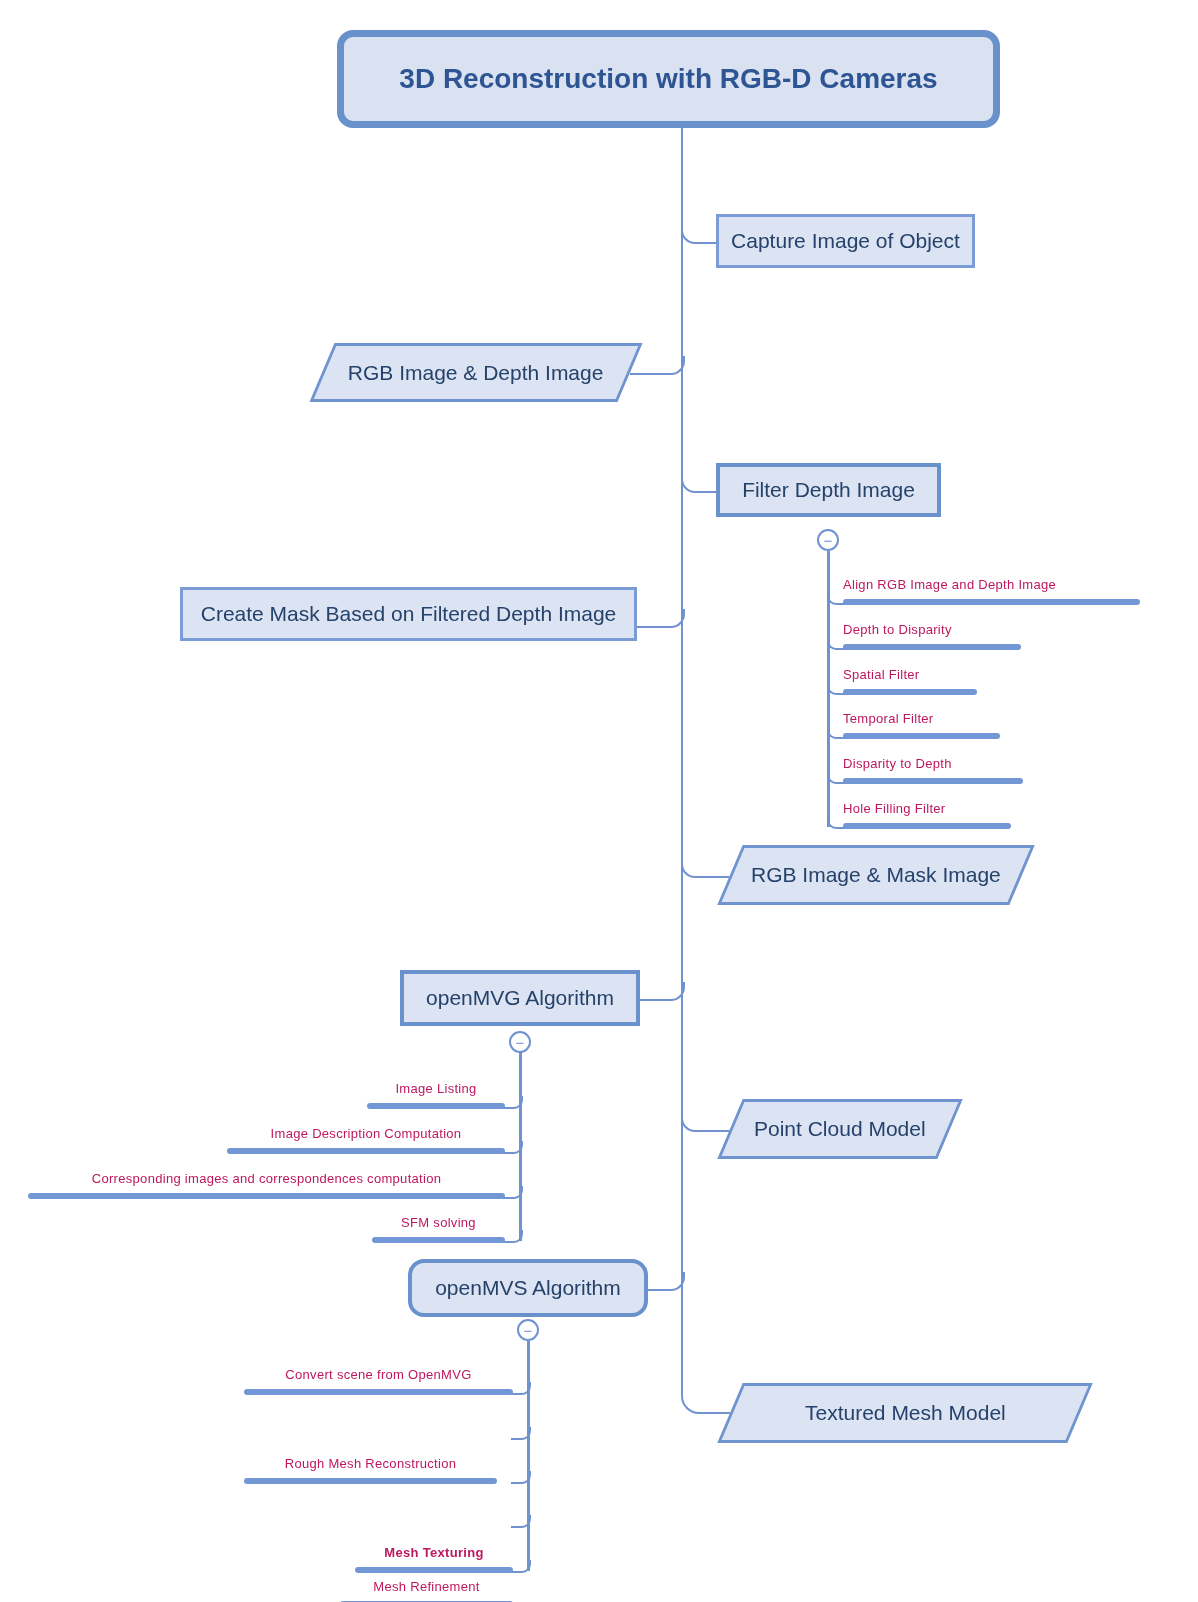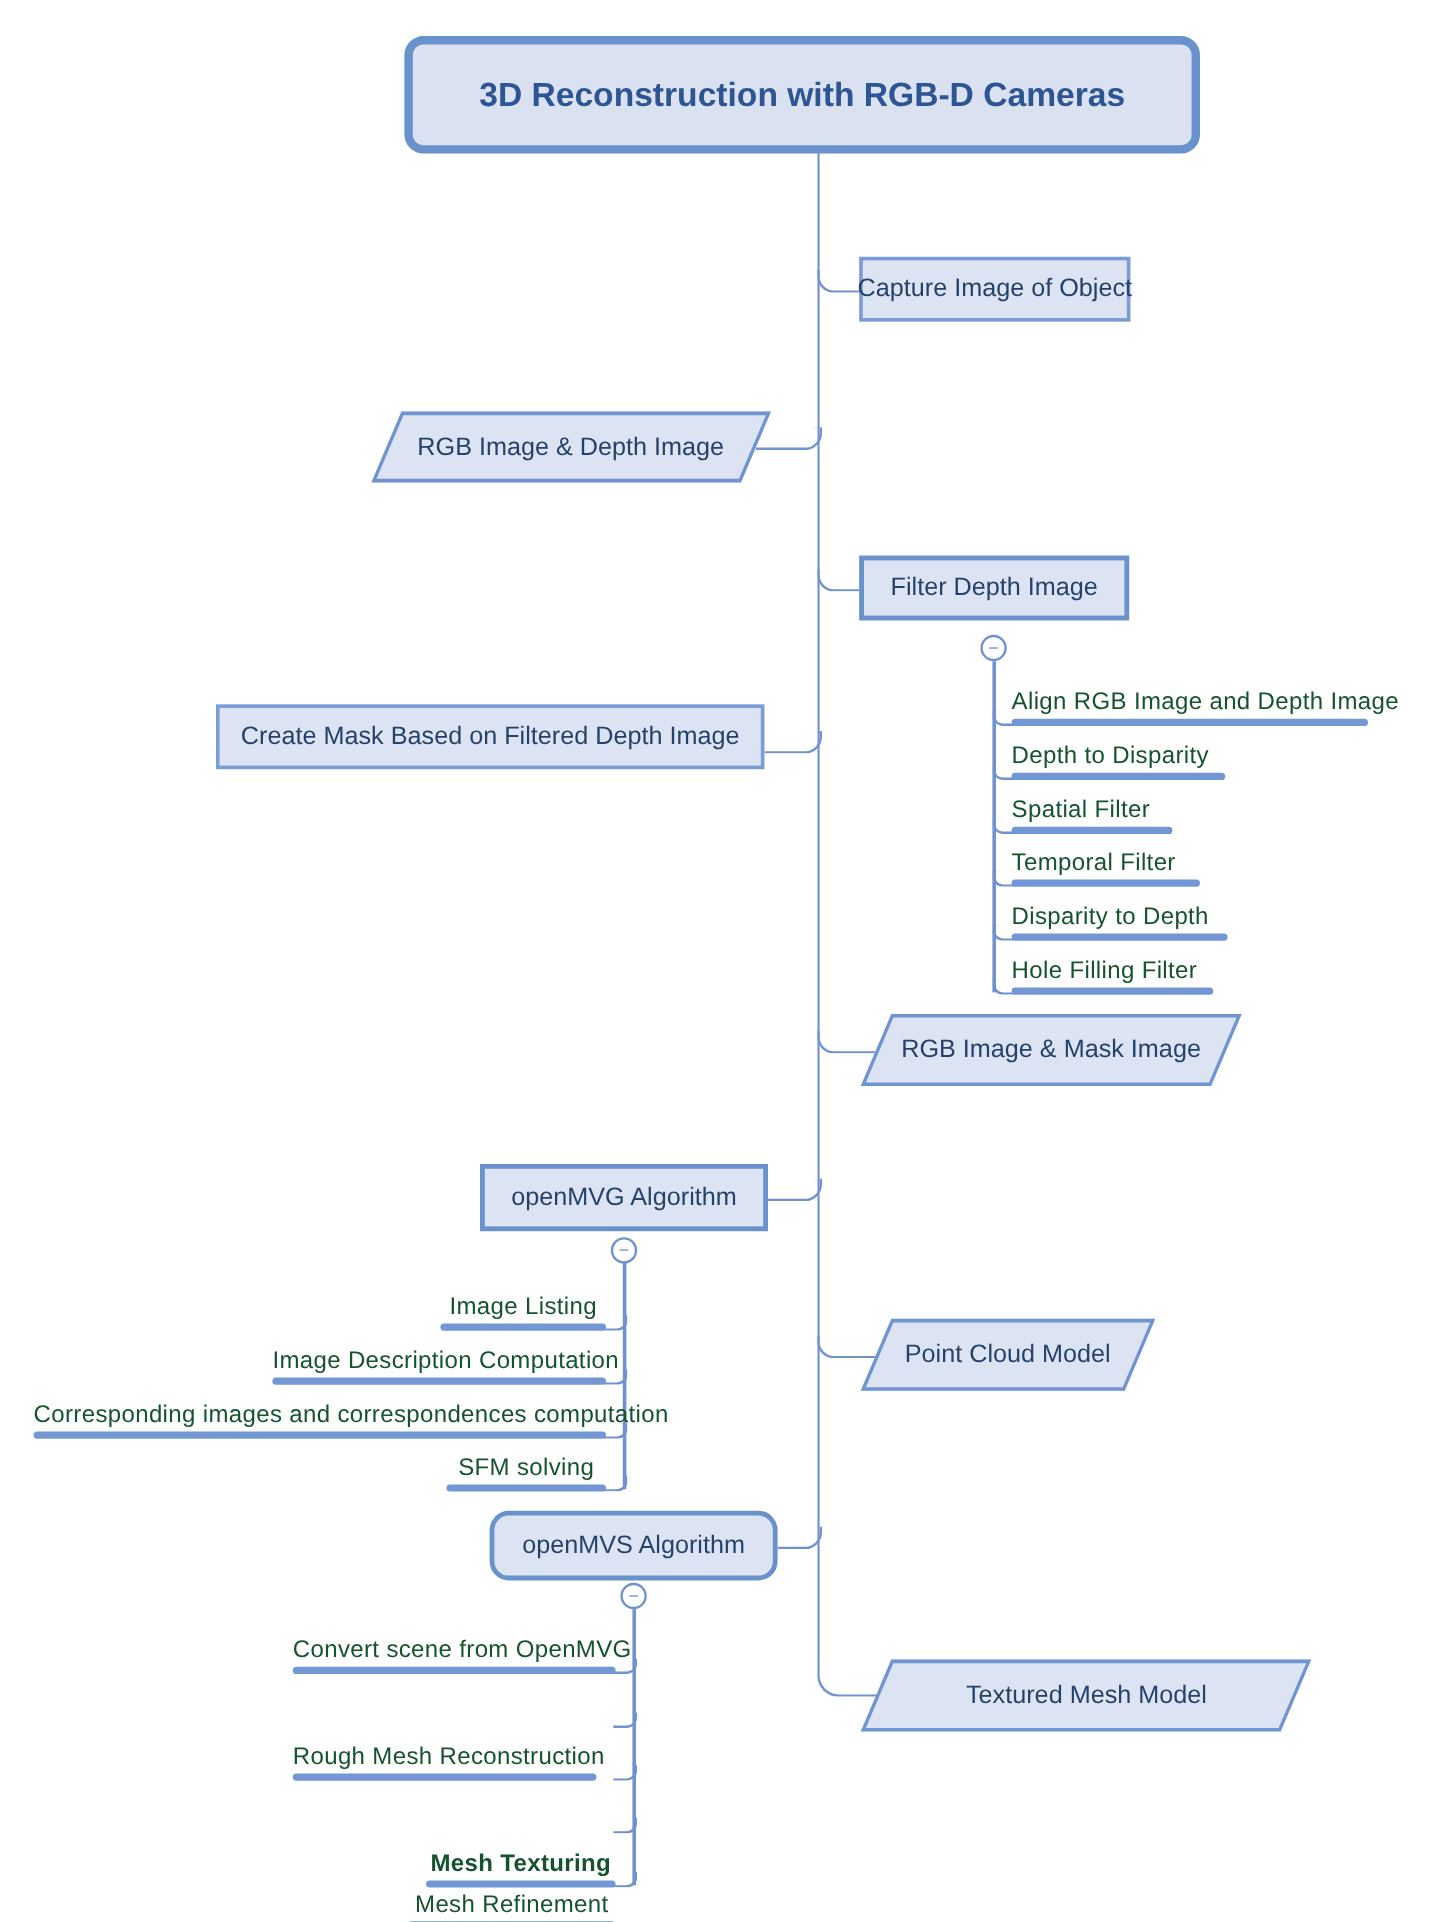--- a/index.html
+++ b/index.html
@@ -54,21 +54,21 @@
   
   .collapse{
     position:absolute;width:22px;height:22px;border-radius:50%;box-sizing:border-box;
     background:#ffffff;border:2px solid #7092cf;color:#7092cf;
     display:flex;align-items:center;justify-content:center;
     font-size:15px;line-height:1;cursor:pointer;
   }
   
   .sub{position:absolute;}
   .sub .sub-label{
-    display:block;font-size:20px;color:#14532d;letter-spacing:0.3px;
+    display:block;font-size:13px;color:#be185d;letter-spacing:0.3px;
     line-height:24px;margin-bottom:2px;white-space:nowrap;
   }
   .sub.r .sub-label{text-align:left;}
   .sub.l .sub-label{text-align:center;}
   .sub .sub-bar{height:6px;background:#7396d5;border-radius:3px;}
 </style>
 </head>
 <body>
 
 <div id="canvas">
@@ -81,21 +81,21 @@
   <div class="elbow-l" style="left:637px;top:609px;width:46px;height:17px;"></div>
   <div class="elbow-r" style="left:681px;top:859px;width:50px;height:17px;"></div>
   <div class="elbow-l" style="left:640px;top:982px;width:43px;height:17px;"></div>
   <div class="elbow-r" style="left:681px;top:1113px;width:50px;height:17px;"></div>
   <div class="elbow-l" style="left:648px;top:1272px;width:35px;height:17px;"></div>
 
   <div class="root">
     <span>3D Reconstruction with RGB-D Cameras</span>
   </div>
 
-  <div class="node-rect" style="left:716px;top:214px;width:226px;height:54px;">
+  <div class="node-rect" style="left:716px;top:214px;width:259px;height:54px;">
     <span>Capture Image of Object</span>
   </div>
 
   <div class="para" style="left:322px;top:343px;width:308px;height:59px;">
     <span class="plabel">RGB Image &amp; Depth Image</span>
   </div>
 
   <div class="node-rect thick" style="left:716px;top:463px;width:225px;height:54px;">
     <span>Filter Depth Image</span>
   </div>

